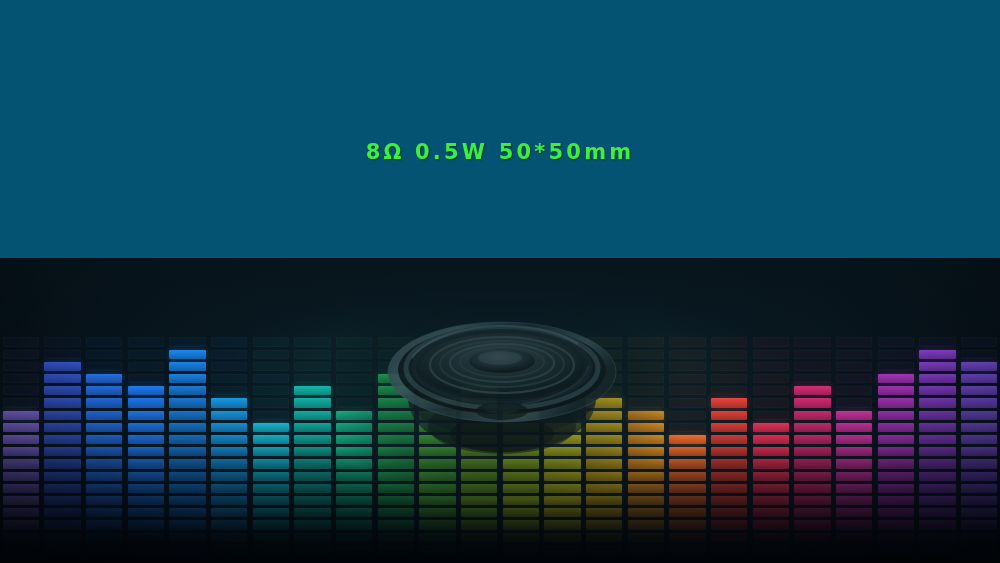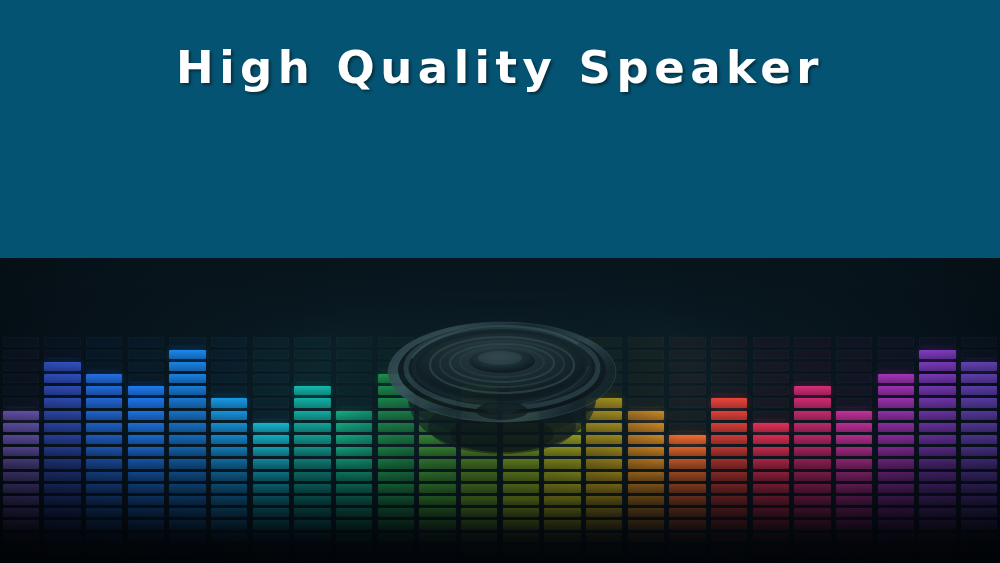--- a/index.html
+++ b/index.html
@@ -162,21 +162,21 @@
     z-index: 9;
     pointer-events: none;
   }
 </style>
 </head>
 <body>
 
 <div id="stage">
 
   <div id="banner">
-    <div id="title">High Quality Speaker</div>
+    <div id="spec-line">8Ω 0.5W 50*50mm</div>
   </div>
 
   <div id="photo">
     <div id="eq">
         <div class="col" style="left: 2.5px; width: 36.6667px;">
           <div class="seg" style="top: 286.8px; height: 9.2px; background: linear-gradient(rgb(52, 43, 91), rgb(37, 31, 65)); opacity: 0.285; box-shadow: rgba(90, 74, 156, 0.18) 0px 0px 3px;"></div>
           <div class="seg" style="top: 274.6px; height: 9.2px; background: linear-gradient(rgb(58, 47, 100), rgb(41, 34, 71)); opacity: 0.617; box-shadow: rgba(90, 74, 156, 0.18) 0px 0px 3px;"></div>
           <div class="seg" style="top: 262.4px; height: 9.2px; background: linear-gradient(rgb(63, 52, 109), rgb(45, 37, 78)); opacity: 0.95; box-shadow: rgba(90, 74, 156, 0.18) 0px 0px 3px;"></div>
           <div class="seg" style="top: 250.2px; height: 9.2px; background: linear-gradient(rgb(68, 56, 118), rgb(49, 40, 85)); opacity: 0.95; box-shadow: rgba(90, 74, 156, 0.18) 0px 0px 3px;"></div>
           <div class="seg" style="top: 238px; height: 9.2px; background: linear-gradient(rgb(74, 61, 128), rgb(53, 43, 91)); opacity: 0.95; box-shadow: rgba(90, 74, 156, 0.18) 0px 0px 3px;"></div>

